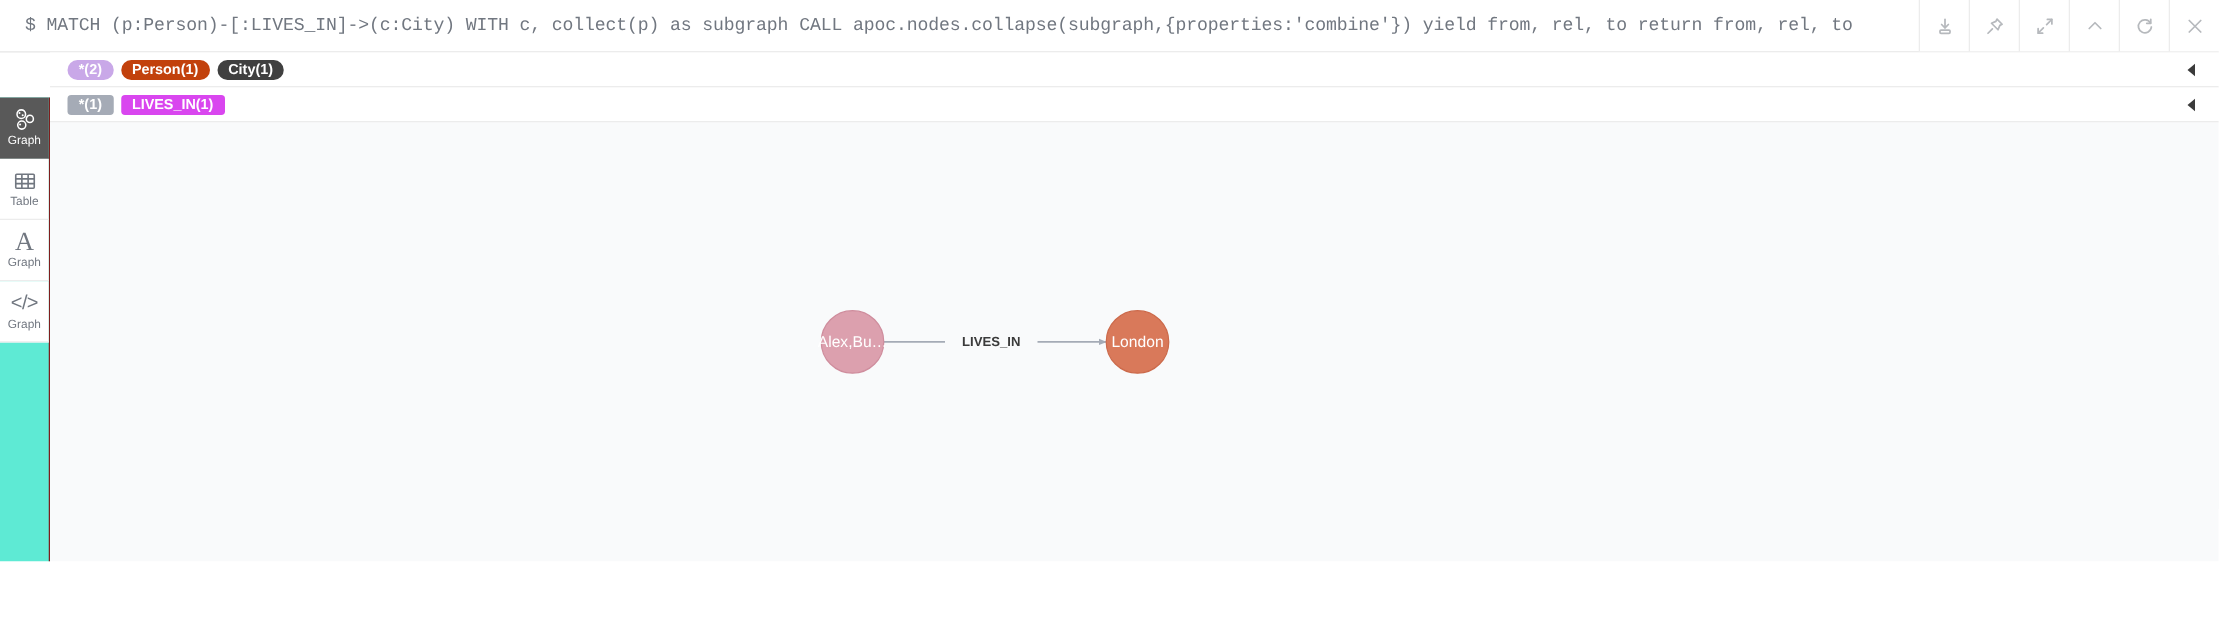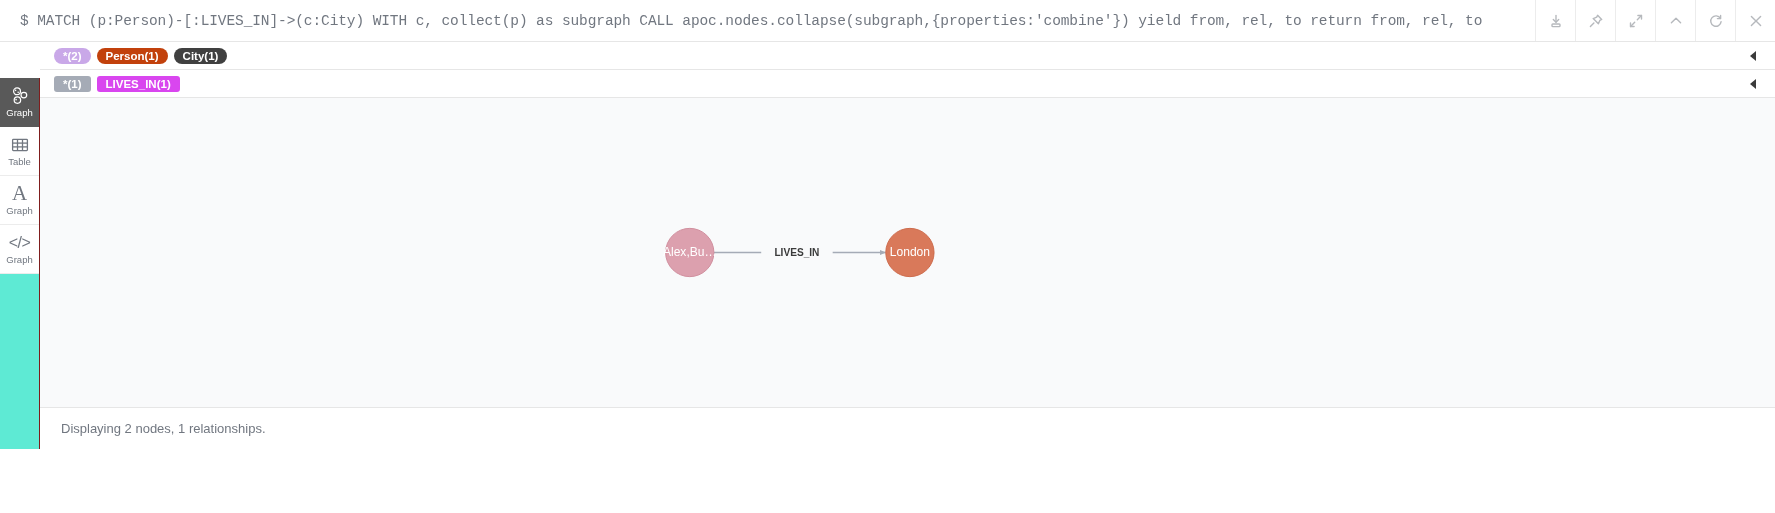--- a/index.html
+++ b/index.html
@@ -366,19 +366,16 @@
             <text class="node-caption" x="642" y="164" text-anchor="middle">Alex,Bu…</text>
           </g>
 
           <g>
             <circle cx="870" cy="160" r="25" fill="#d9795a" stroke="#cc6a4b" stroke-width="1"></circle>
             <text class="node-caption" x="870" y="164" text-anchor="middle">London</text>
           </g>
         </svg>
       </div>
 
-      <div class="status-bar">
-        <span class="status-text">Displaying 2 nodes, 1 relationships.</span>
-      </div>
 
     </div>
   </div>
 </div>
 
 </body></html>

